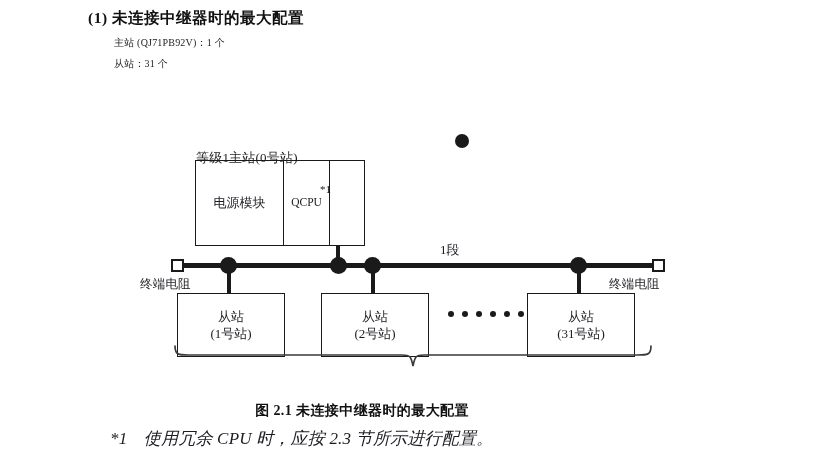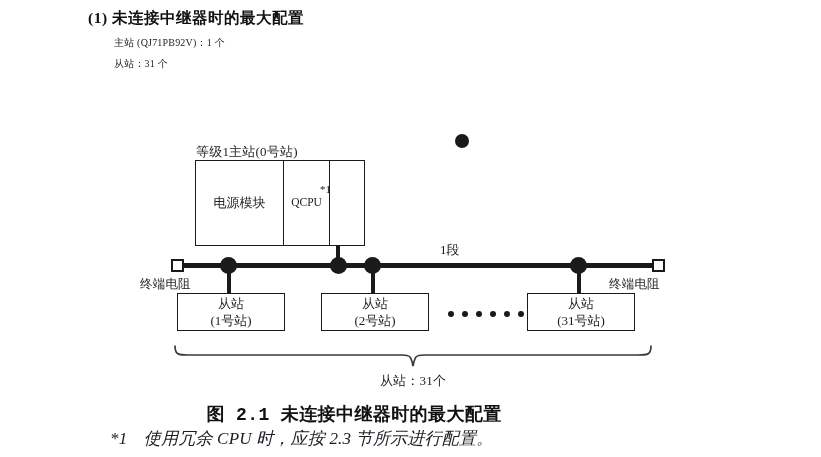--- a/index.html
+++ b/index.html
@@ -33,21 +33,21 @@
     color: #1c1c22;
     white-space: nowrap;
     letter-spacing: 0.2px;
   }
 
   
   #diagram { left: 0; top: 0; width: 821px; height: 457px; }
 
   
   #rack-label {
-    left: 196px; top: 143px;
+    left: 196px; top: 149px;
     font-size: 13px;
     color: #1c1c22;
     white-space: nowrap;
     letter-spacing: 0.2px;
   }
 
   
   #rack-box {
     left: 195px; top: 160px;
     width: 170px; height: 86px;
@@ -130,21 +130,21 @@
   
   #segment-label {
     left: 440px; top: 241px;
     font-size: 13px;
     color: #1c1c22;
     white-space: nowrap;
   }
 
   
   .slave-box {
-    height: 38px;
+    height: 64px;
     top: 293px;
     border: 1.6px solid #1a1a1a;
     box-sizing: border-box;
     background: #ffffff;
     display: flex;
     flex-direction: column;
     align-items: center;
     justify-content: center;
     font-size: 13px;
     color: #1c1c22;
@@ -195,28 +195,27 @@
   }
   #legend-text {
     margin-left: 11px;
     font-size: 13px;
     color: #1c1c22;
     letter-spacing: 0.2px;
   }
 
   
   #figure-caption {
-    left: 4px; top: 402px;
+    left: 12px; top: 402px;
     width: 700px;
     text-align: center;
-    font-size: 18px;
+    font-size: 14px;
     font-weight: bold;
     color: #111111;
     letter-spacing: 0.4px;
-    font-family: Liberation Mono, monospace;
   }
 
   
   #footnote {
     left: 110px; top: 427px;
     font-size: 17px;
     color: #1c1c22;
     white-space: nowrap;
     letter-spacing: 0.2px;
     font-style: italic;
@@ -288,21 +287,20 @@
       <span></span>
       <span></span>
       <span></span>
     </div>
 
   <div class="abs" id="brace-wrap">
     <svg width="490" height="26" viewBox="0 0 490 26">
       <path d="M 7 2 C 7 11, 11 11, 20 11 L 234 11 C 242 11, 243 12, 245 22 C 247 12, 248 11, 256 11 L 470 11 C 479 11, 483 11, 483 2" fill="none" stroke="#3a3a3a" stroke-width="1.7" stroke-linecap="round"></path>
     </svg>
   </div>
-  <div class="abs" id="brace-caption">从站：31个</div>
 </div>
 
 <div class="abs" id="figure-caption">图 2.1  未连接中继器时的最大配置</div>
 
 <div class="abs" id="footnote">
   <span id="footnote-marker">*1</span>
   <span>使用冗余 CPU 时，应按 2.3 节所示进行配置。</span>
 </div>
 
 </body></html>

